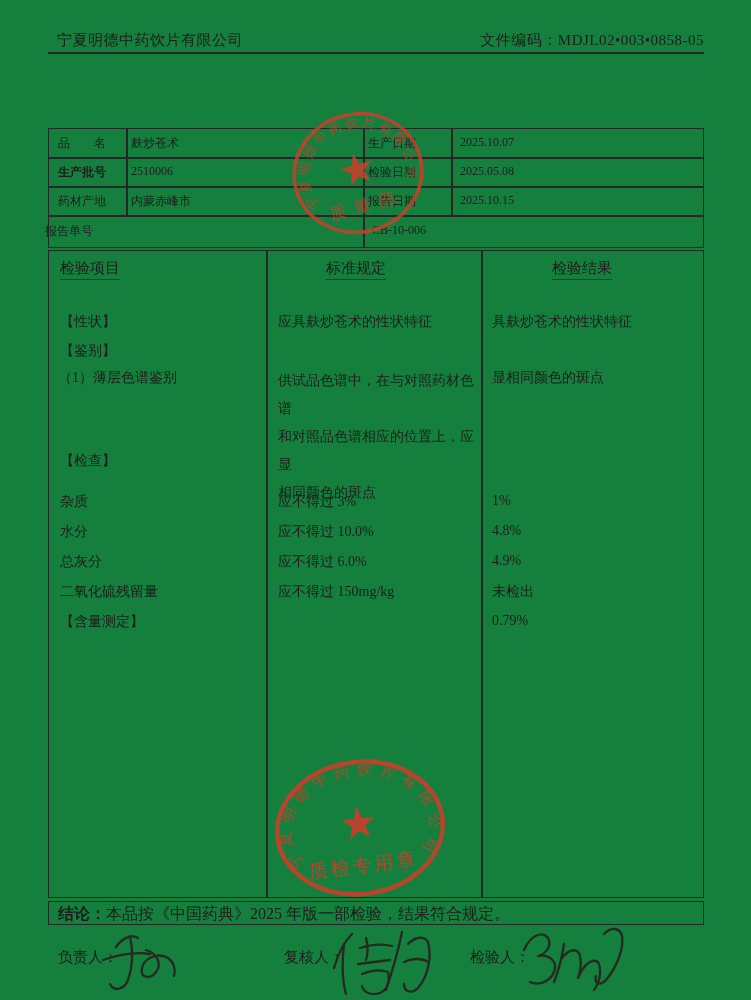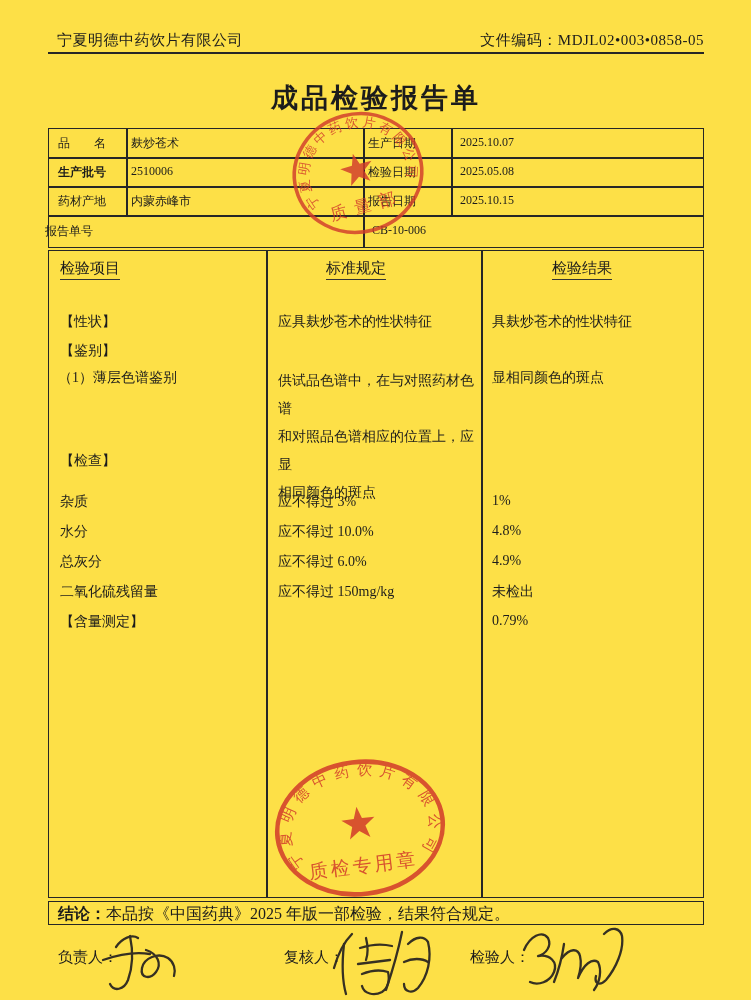--- a/index.html
+++ b/index.html
@@ -1,17 +1,17 @@
 <!DOCTYPE html>
 <html><head>
 <meta charset="utf-8">
 <style>
   html,body{margin:0;padding:0;background:#e8e8e8;}
   .sheet{
-    position:relative;width:751px;height:1000px;background:#fde047;
+    position:relative;width:751px;height:1000px;background:#15803d;
     font-family:"Liberation Serif","DejaVu Serif",serif;color:#1c1c1c;
     overflow:hidden;margin:0 auto;
   }
   .abs{position:absolute;white-space:pre-line;}
   .ln{position:absolute;background:#262626;}
   .box{position:absolute;border:1.8px solid #262626;box-sizing:border-box;}
   .hdr-txt{font-size:15px;letter-spacing:.5px;}
   .title{font-size:27px;font-weight:bold;letter-spacing:3px;text-align:center;}
   .t1{font-size:12px;}
   .t2{font-size:14px;}
@@ -24,21 +24,20 @@
 </style>
 </head>
 <body>
 
 <div class="sheet">
 
   <div class="abs hdr-txt" style="left:57px;top:31px;">宁夏明德中药饮片有限公司</div>
   <div class="abs hdr-txt" style="right:47px;top:31px;"><span>文件编码：</span><span>MDJL02•003•0858-05</span></div>
   <div class="ln" style="left:48px;top:52px;width:656px;height:2px;"></div>
 
-  <div class="abs title" style="left:48px;top:80px;width:656px;">成品检验报告单</div>
 
   <div class="box" style="left:48px;top:128px;width:656px;height:120px;"></div>
   <div class="ln" style="left:48px;top:157px;width:656px;height:1.5px;"></div>
   <div class="ln" style="left:48px;top:186px;width:656px;height:1.5px;"></div>
   <div class="ln" style="left:48px;top:215px;width:656px;height:1.5px;"></div>
   <div class="ln" style="left:126px;top:128px;width:1.5px;height:88px;"></div>
   <div class="ln" style="left:363px;top:128px;width:1.5px;height:120px;"></div>
   <div class="ln" style="left:451px;top:128px;width:1.5px;height:88px;"></div>
 
   <div class="abs t1" style="left:58px;top:135px;">品　　名</div>

